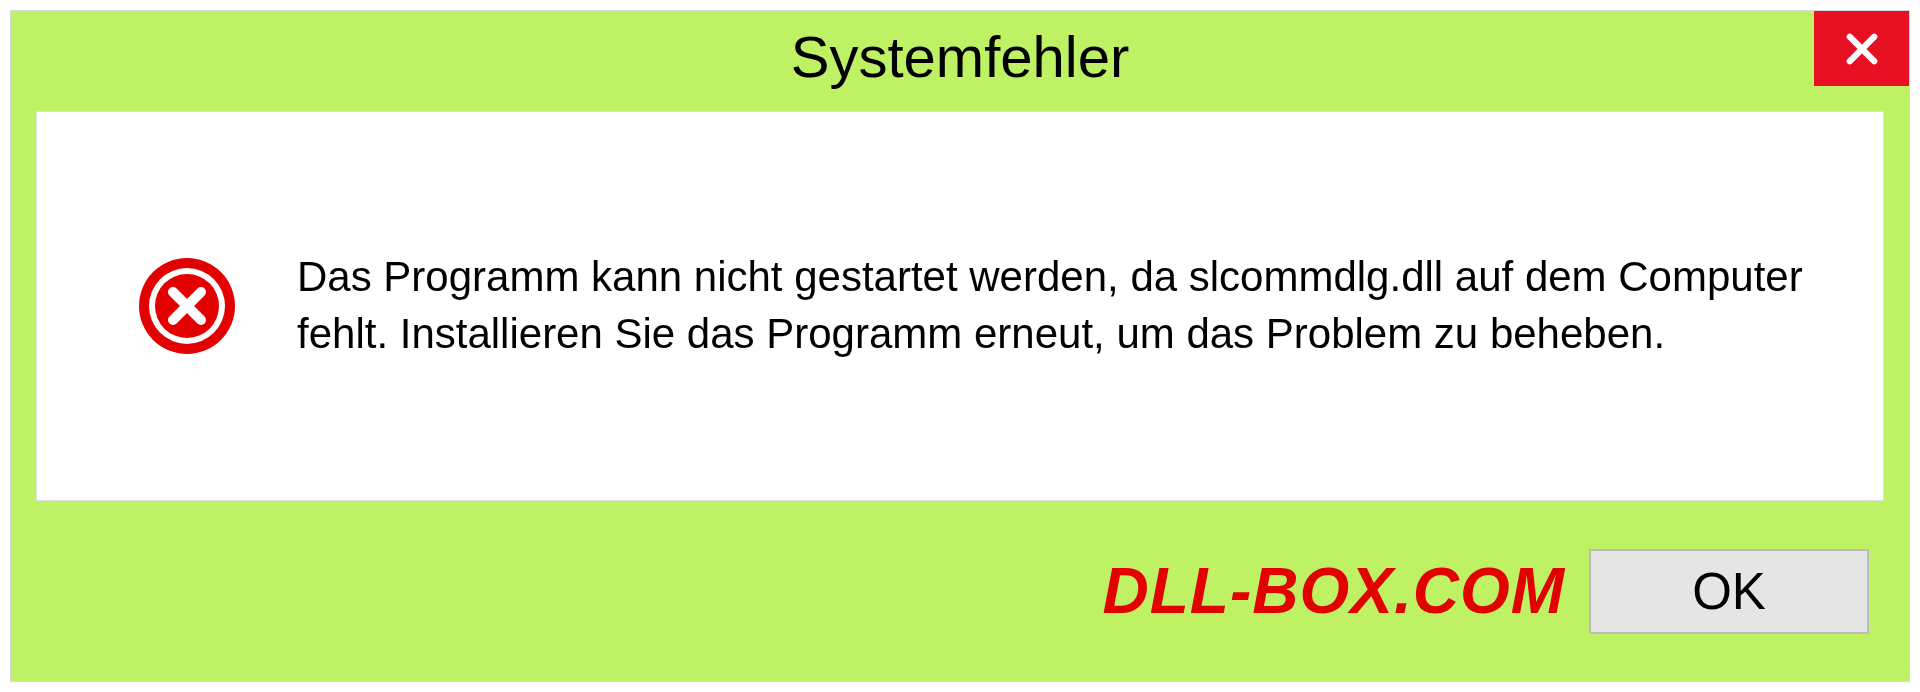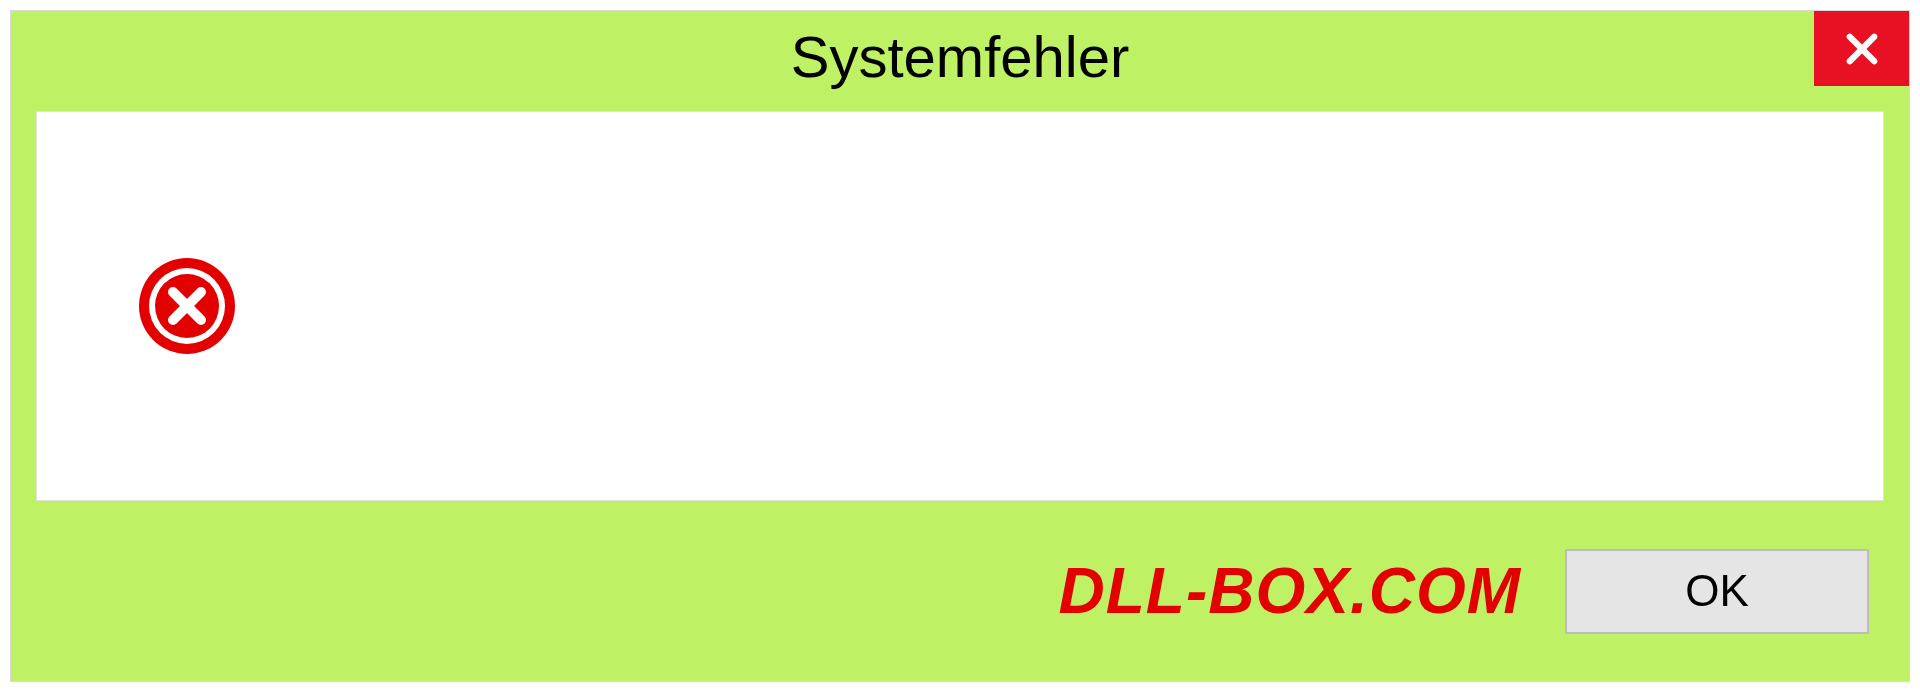--- a/index.html
+++ b/index.html
@@ -74,36 +74,36 @@
     .footer {
       position: absolute;
       bottom: 0;
       left: 0;
       right: 0;
       height: 160px;
       display: flex;
       align-items: center;
       justify-content: flex-end;
       padding: 0 40px 20px 0;
-      gap: 44px;
+      gap: 24px;
     }
     .watermark {
       font-size: 64px;
       font-weight: 800;
       font-style: italic;
       color: #e30000;
       letter-spacing: 1px;
       font-family: Arial, Helvetica, sans-serif;
     }
     .ok-button {
-      width: 304px;
+      width: 280px;
       height: 85px;
       background: #e5e5e5;
       border: 2px solid #bcbcbc;
-      font-size: 44px;
+      font-size: 51px;
       color: #000000;
       display: flex;
       align-items: center;
       justify-content: center;
       cursor: pointer;
       font-family: Arial, Helvetica, sans-serif;
     }
   </style>
 </head>
 <body>
@@ -122,19 +122,20 @@
   <div class="content-panel">
     <div class="error-icon">
       <svg viewBox="0 0 100 100">
         <circle cx="50" cy="50" r="48" fill="#e30000"></circle>
         <circle cx="50" cy="50" r="38" fill="#ffffff"></circle>
         <circle cx="50" cy="50" r="32" fill="#e30000"></circle>
         <line x1="36" y1="36" x2="64" y2="64" stroke="#ffffff" stroke-width="10" stroke-linecap="round"></line>
         <line x1="64" y1="36" x2="36" y2="64" stroke="#ffffff" stroke-width="10" stroke-linecap="round"></line>
       </svg>
     </div>
+    <div class="message">Das Programm kann nicht gestartet werden, da slcommdlg.dll auf dem Computer fehlt. Installieren Sie das Programm erneut, um das Problem zu beheben.</div>
   </div>
 
   <div class="footer">
     <div class="watermark">DLL-BOX.COM</div>
     <div class="ok-button">OK</div>
   </div>
 </div>
 
 </body></html>

